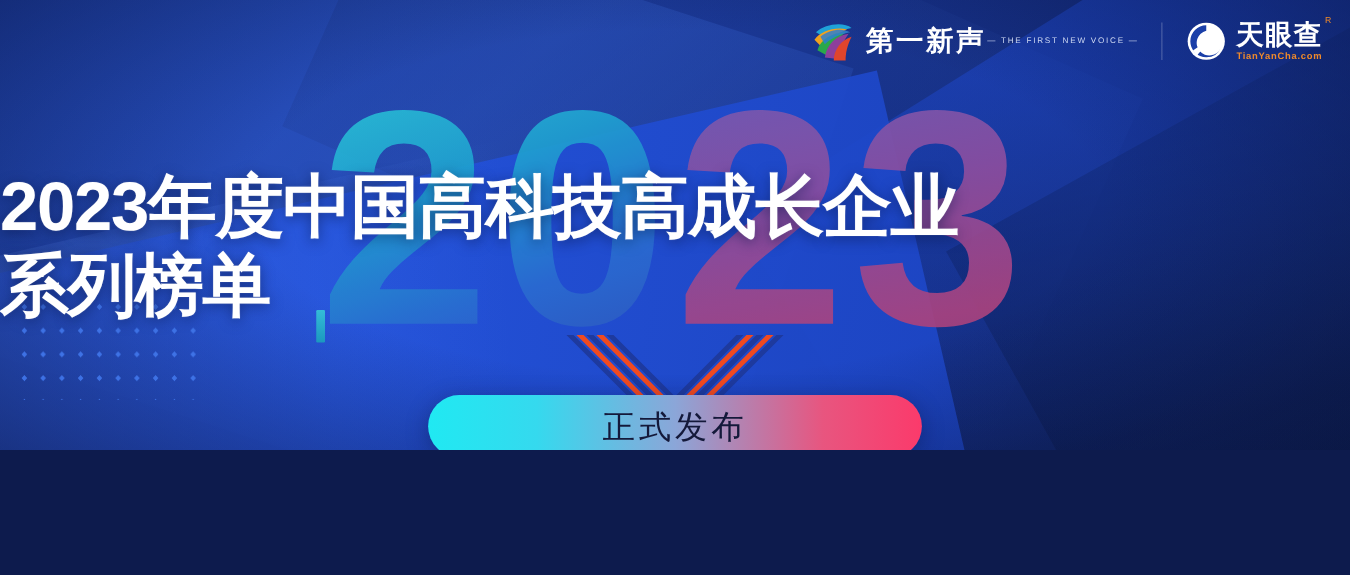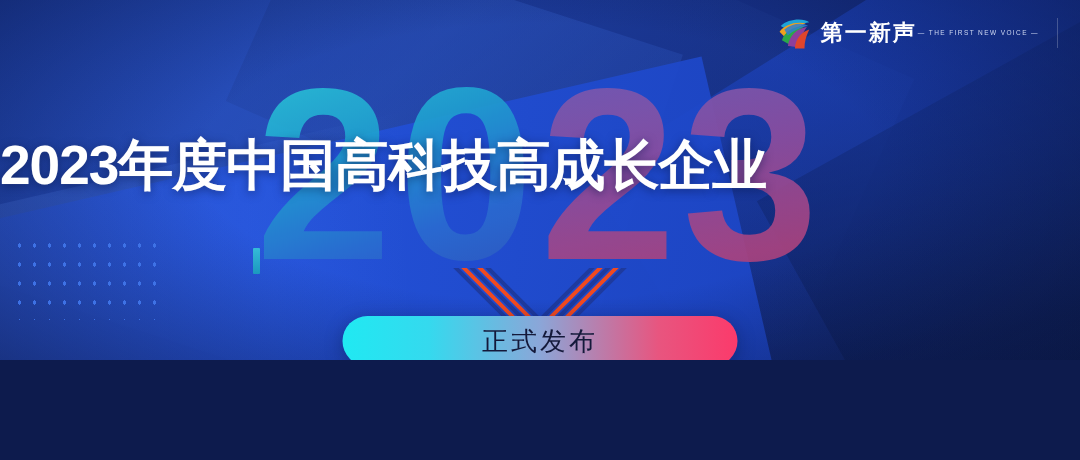--- a/index.html
+++ b/index.html
@@ -265,39 +265,53 @@
         <path d="M14 26 C26 16, 44 14, 54 20 C42 22, 28 28, 20 36 Z" fill="#2f7fd0" opacity=".85"></path>
       </svg>
       <div class="fnv-text">
         <div class="fnv-cn">第一新声</div>
         <div class="fnv-en">— THE FIRST NEW VOICE —</div>
       </div>
     </div>
 
     <div class="logo-sep"></div>
 
+    <div class="logo">
+      <svg class="tyc-mark" viewBox="0 0 64 64">
+        <circle cx="32" cy="32" r="28" fill="#ffffff"></circle>
+        <path d="M32 8 a24 24 0 0 0 0 48 a24 24 0 0 0 22-14 a19 19 0 1 1 -22 -26 z" fill="#1a3fa8"></path>
+        <circle cx="37" cy="31" r="9" fill="#ffffff"></circle>
+        <path d="M12 46 C22 38, 34 32, 50 30 C36 36, 24 44, 18 54 Z" fill="#ffffff"></path>
+      </svg>
+      <div class="tyc-text">
+        <div class="tyc-cn">天眼查</div>
+        <div class="tyc-en">TianYanCha.com</div>
+        <div class="tyc-r">R</div>
+      </div>
+    </div>
 
   </div>
 
   <svg class="chev-wrap" viewBox="0 0 220 130">
     <g fill="none" stroke-width="4" stroke-linecap="square">
 
       <polyline points="58,0 110,52 162,0" stroke="#1e3a9e"></polyline>
       <polyline points="50,0 110,60 170,0" stroke="#f04a20"></polyline>
       <polyline points="42,0 110,68 178,0" stroke="#1e3a9e"></polyline>
       <polyline points="34,0 110,76 186,0" stroke="#f04a20"></polyline>
       <polyline points="26,0 110,84 194,0" stroke="#1e3a9e"></polyline>
 
       <polyline points="58,78 110,130 162,78" stroke="#1e3a9e"></polyline>
       <polyline points="50,72 110,132 170,72" stroke="#f04a20"></polyline>
       <polyline points="66,84 110,128 154,84" stroke="#f04a20"></polyline>
     </g>
   </svg>
 
   <div class="title-block">
     <div class="title-line l1">2023年度中国高科技高成长企业</div>
+    <div class="title-line l2">系列榜单</div>
   </div>
 
   <div class="pill">
     <span class="pill-label">正式发布</span>
   </div>
 
 </div>
 
 </body></html>

